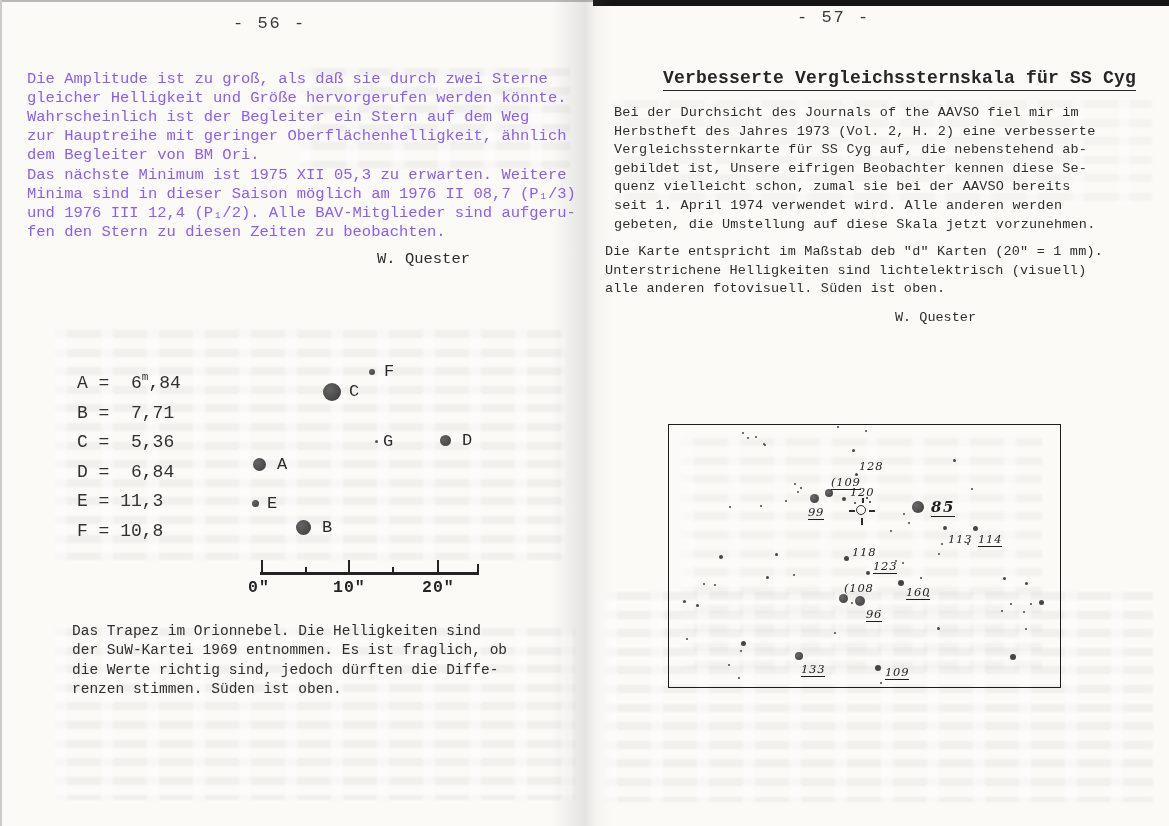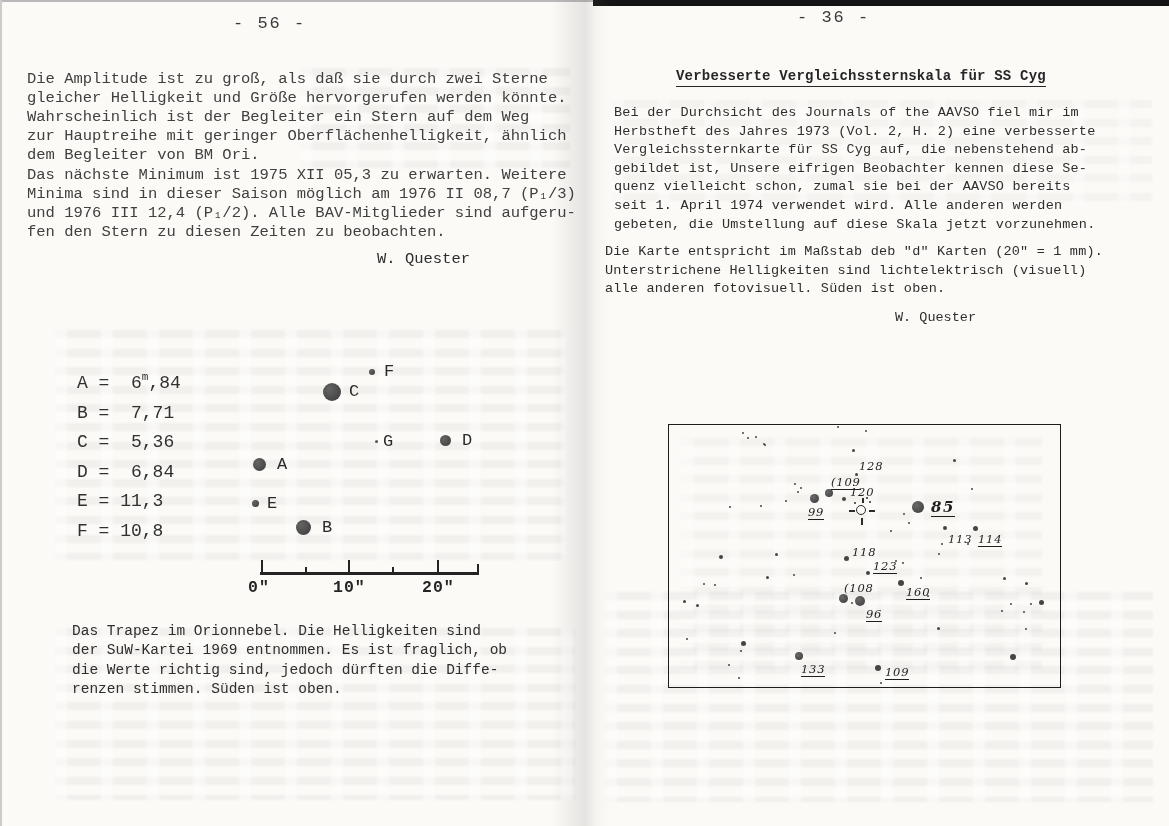--- a/index.html
+++ b/index.html
@@ -3,28 +3,28 @@
 <meta charset="utf-8">
 <style>
   html,body{margin:0;padding:0;background:#888;}
   #scan{
     position:relative;width:1169px;height:826px;overflow:hidden;
     background:#fbfaf7;
     font-family:"Liberation Mono","DejaVu Sans Mono",monospace;
     color:#2b2b2b;
   }
   .abs{position:absolute;}
-  .typed{white-space:pre;line-height:19px;font-size:15.5px;color:#404040;}
+  .typed{white-space:pre;line-height:19px;font-size:15.5px;color:#8b5cf6;}
   .typed-right{white-space:pre;line-height:18.6px;font-size:13.5px;color:#2e2e2e;letter-spacing:.2px;}
   .pageno{font-size:17px;color:#3a3a3a;letter-spacing:2px;}
   .sig{font-size:15.5px;color:#2e2e2e;}
   .sig-right{font-size:13.5px;color:#2e2e2e;}
   .caption{white-space:pre;line-height:19.3px;font-size:14.5px;color:#2e2e2e;}
-  .heading{font-size:14px;font-weight:bold;letter-spacing:.2px;color:#262626;
-           border-bottom:1.4px solid #262626;padding-bottom:2px;white-space:pre;margin-left:13px;}
+  .heading{font-size:18px;font-weight:bold;letter-spacing:.2px;color:#262626;
+           border-bottom:1.4px solid #262626;padding-bottom:2px;white-space:pre;}
   
   #legend .row{white-space:pre;font-size:18px;line-height:29.5px;color:#303030;}
   #legend sup{font-size:11px;position:relative;top:-1px;left:0;}
   
   .star-dot{position:absolute;border-radius:50%;
             background:radial-gradient(circle at 35% 35%, #646464 0%, #474747 70%, #3d3d3d 100%);}
   .star-letter{position:absolute;font-size:17px;color:#2a2a2a;font-family:"Liberation Mono","DejaVu Sans Mono",monospace;}
   
   .sb-line{position:absolute;background:#242424;}
   .sb-tick{position:absolute;width:2px;background:#242424;}
@@ -125,21 +125,21 @@
         <div class="sb-label" style="left: 422px; top: 578px;">20"</div>
       </div>
 
     <div class="abs caption" style="left:72px;top:622px">Das Trapez im Orionnebel. Die Helligkeiten sind
 der SuW-Kartei 1969 entnommen. Es ist fraglich, ob
 die Werte richtig sind, jedoch dürften die Diffe-
 renzen stimmen. Süden ist oben.</div>
   </div>
 
   <div>
-    <div class="abs pageno" style="left:797px;top:8px">- 36 -</div>
+    <div class="abs pageno" style="left:797px;top:8px">- 57 -</div>
 
     <div class="abs heading" style="left:663px;top:68px">Verbesserte Vergleichssternskala für SS Cyg</div>
 
     <div class="abs typed-right" style="left:614px;top:104px">Bei der Durchsicht des Journals of the AAVSO fiel mir im
 Herbstheft des Jahres 1973 (Vol. 2, H. 2) eine verbesserte
 Vergleichssternkarte für SS Cyg auf, die nebenstehend ab-
 gebildet ist, Unsere eifrigen Beobachter kennen diese Se-
 quenz vielleicht schon, zumal sie bei der AAVSO bereits
 seit 1. April 1974 verwendet wird. Alle anderen werden
 gebeten, die Umstellung auf diese Skala jetzt vorzunehmen.</div>

